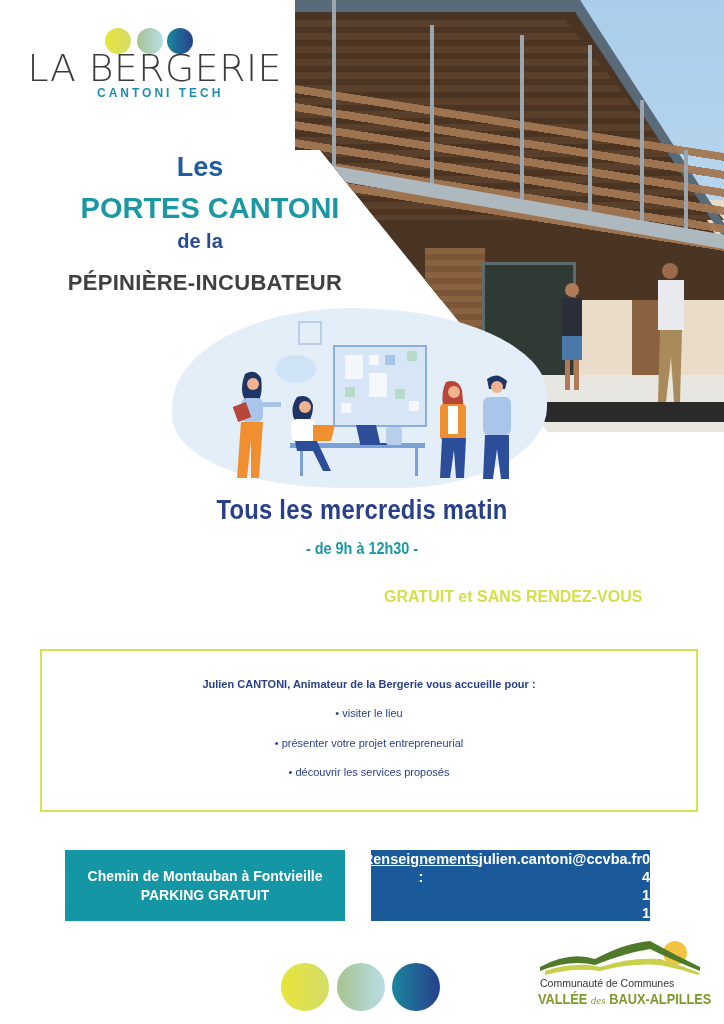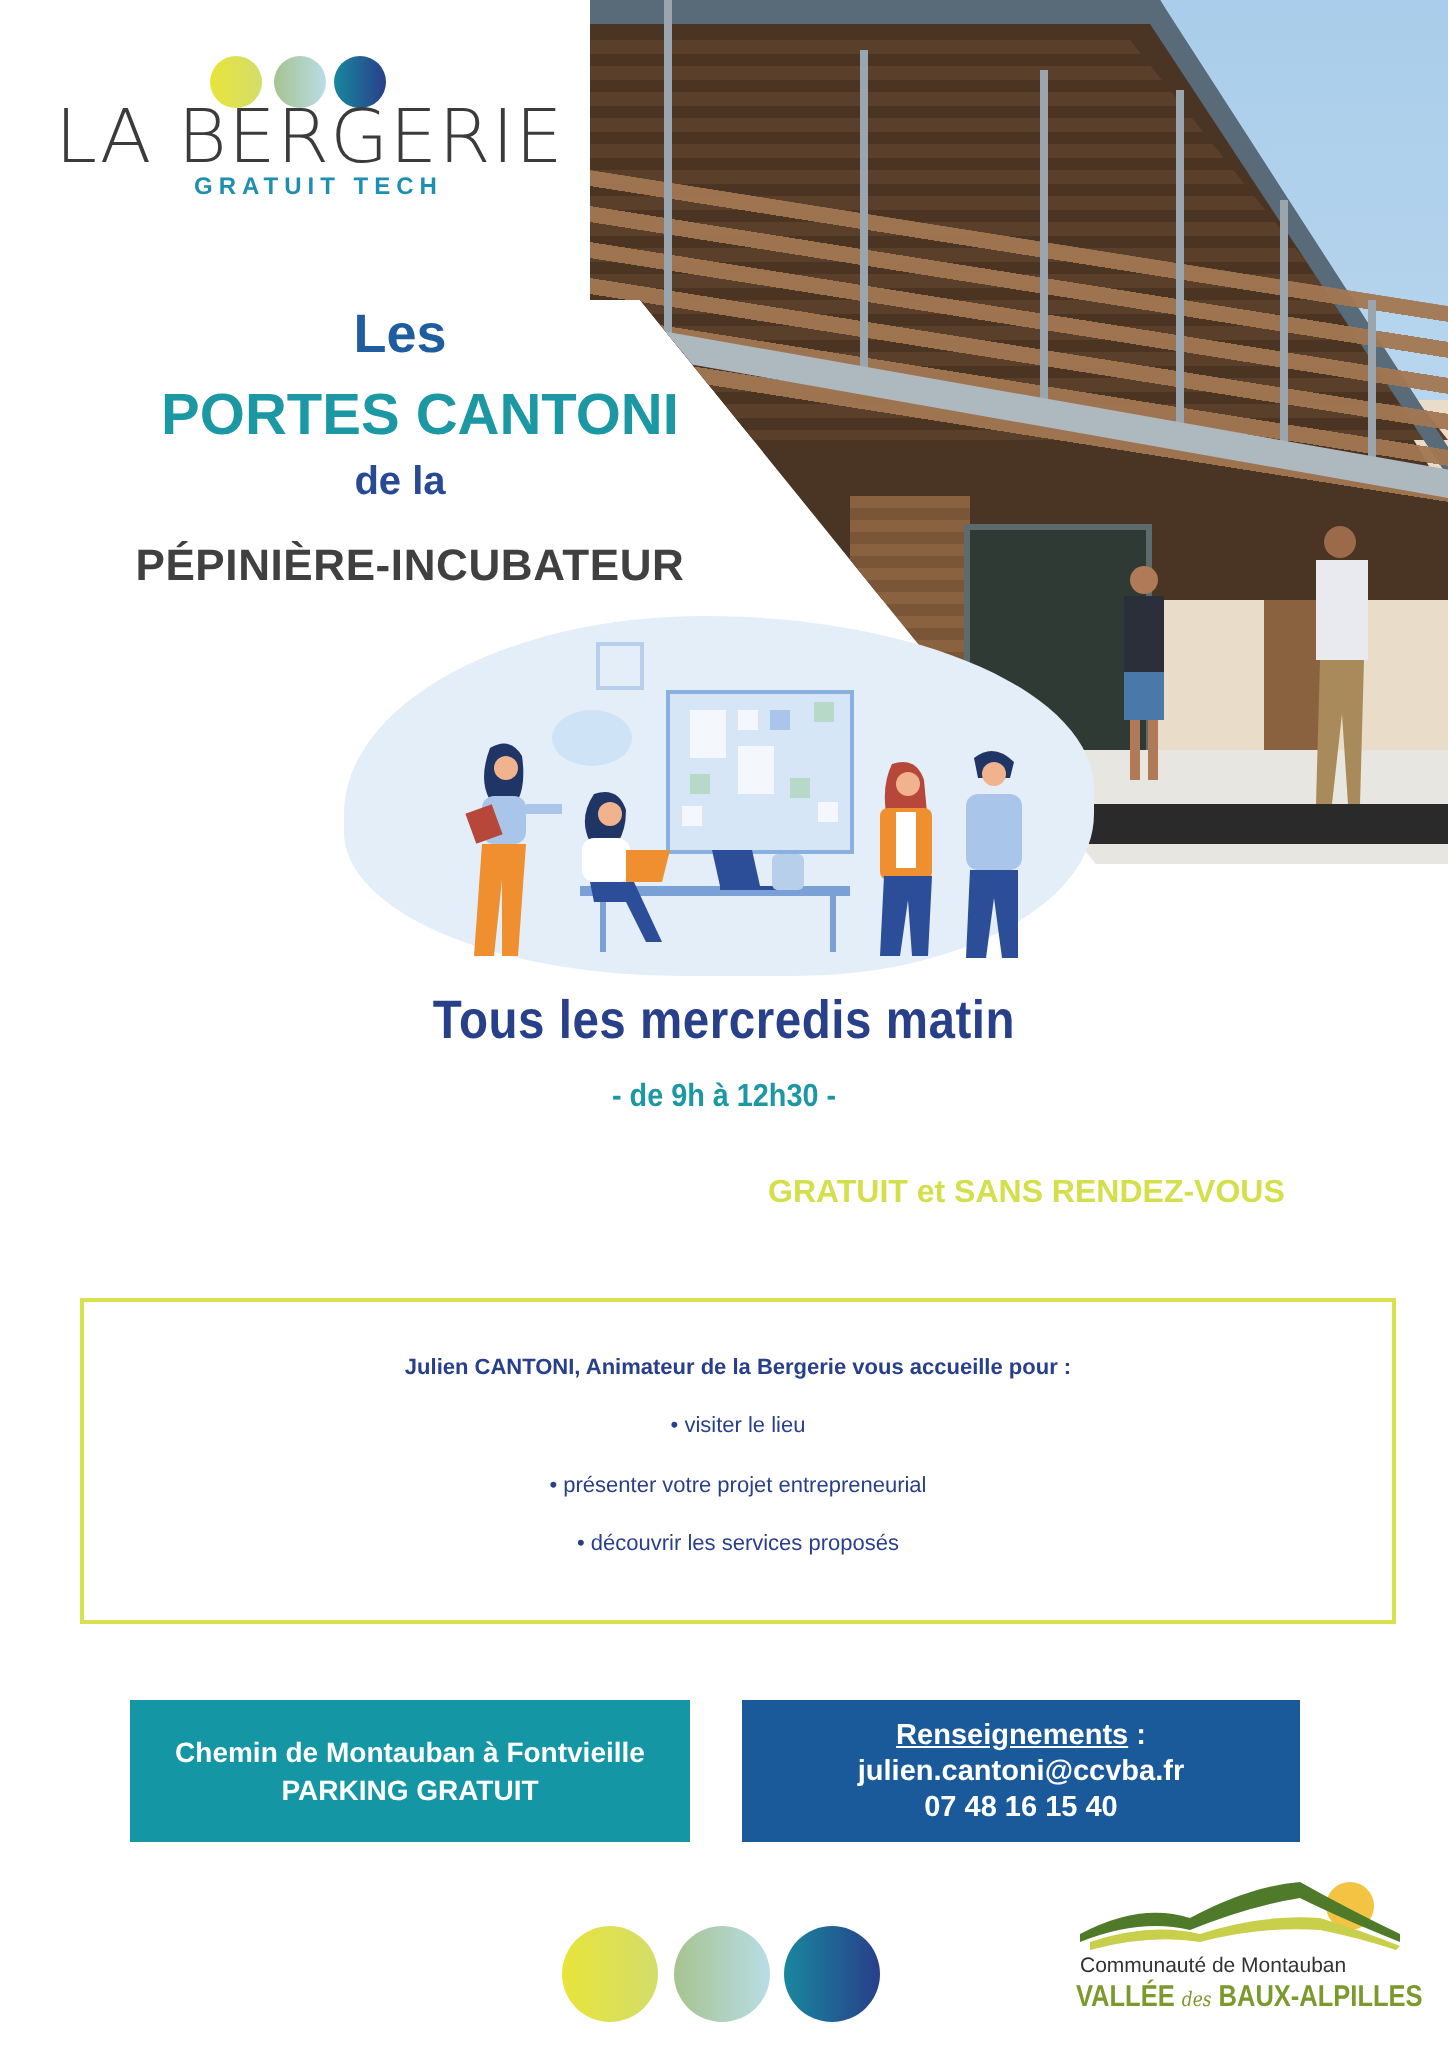--- a/index.html
+++ b/index.html
@@ -50,21 +50,21 @@
   .horaire { left:0; width:724px; top:540px; text-align:center; font-size:16px; font-weight:700; color:#1b98a3; transform:scaleX(0.9); }
   .gratuit { left:384px; top:588px; font-size:16px; font-weight:700; color:#d4df4c; }
 
   
   .box { left:40px; top:649px; width:654px; height:159px; border:2.5px solid #d8e14e; }
   .box-line { position:absolute; left:0; width:100%; text-align:center; color:#283f8a; font-size:11px; }
   .box-line.head { font-weight:700; }
 
   
   .teal { left:65px; top:850px; width:280px; height:71px; background:#1596a4; color:#fff; font-weight:700; text-align:center; font-size:14px; display:flex; flex-direction:column; justify-content:center; line-height:19px; }
-  .blue { left:371px; top:850px; width:279px; height:71px; background:#1a5a9a; color:#fff; font-weight:700; text-align:center; font-size:14.5px; display:flex; flex-direction:column; justify-content:center; line-height:18px; }
+  .blue { left:371px; top:850px; width:279px; height:71px; background:#1a5a9a; color:#fff; font-weight:700; text-align:center; font-size:14.5px; display:flex; justify-content:center; line-height:18px; }
   .blue .u { text-decoration:underline; }
   .circ { position:absolute; width:48px; height:48px; border-radius:50%; }
 
   .cc-text { left:540px; top:977px; font-size:10.5px; color:#333; }
   .cc-vallee { left:538px; top:990px; font-size:15px; font-weight:700; color:#7c9a2c; transform:scaleX(0.85); transform-origin:left top; white-space:nowrap; }
   .cc-vallee .des { font-style:italic; font-weight:400; font-size:10px; font-family:"DejaVu Serif", serif; }
 </style>
 </head>
 <body>
 
@@ -98,21 +98,21 @@
     <circle cx="20" cy="9" r="8" fill="#9a6a4a"></circle>
     <rect x="8" y="18" width="26" height="50" fill="#e8eaef"></rect>
     <polygon points="10,68 32,68 30,140 24,140 21,95 16,140 8,140" fill="#a98a5a"></polygon>
   </svg>
 </div>
 
 <div class="logo-circ" style="left:105px;top:28px;background:linear-gradient(90deg,#e8e43a,#d3dd6a);"></div>
 <div class="logo-circ" style="left:137px;top:28px;background:linear-gradient(90deg,#a7c390,#b8dde6);"></div>
 <div class="logo-circ" style="left:167px;top:28px;background:linear-gradient(90deg,#19879e,#283f8a);"></div>
 <div class="abs logo-text">LA BERGERIE</div>
-<div class="abs logo-sub">GRATUIT TECH</div>
+<div class="abs logo-sub">CANTONI TECH</div>
 
 <div class="abs t t-les">Les</div>
 <div class="abs t t-portes">PORTES CANTONI</div>
 <div class="abs t t-de">de la</div>
 <div class="abs t t-pep">PÉPINIÈRE-INCUBATEUR</div>
 
 <div class="abs blob"></div>
 <div class="abs clock"></div>
 <div class="abs bubble"></div>
 <div class="abs board">
@@ -187,14 +187,14 @@
 
 <div class="circ" style="left:281px;top:963px;background:linear-gradient(90deg,#e8e43a,#d3dd6a);"></div>
 <div class="circ" style="left:337px;top:963px;background:linear-gradient(90deg,#a7c390,#b8dde6);"></div>
 <div class="circ" style="left:392px;top:963px;background:linear-gradient(90deg,#19879e,#283f8a);"></div>
 
 <svg class="abs" style="left:540px;top:937px;" width="170" height="40" viewBox="0 0 170 40">
   <circle cx="135" cy="16" r="12" fill="#f3c443"></circle>
   <path d="M0 30 Q30 14 55 22 Q85 6 110 4 Q135 18 160 30 L160 34 Q130 22 110 12 Q85 16 55 28 Q30 22 0 34z" fill="#4f7a2a"></path>
   <path d="M5 34 Q35 24 60 30 Q90 20 120 22 Q140 28 160 36 L158 38 Q140 32 120 28 Q90 26 60 34 Q35 30 5 38z" fill="#c8cf4a"></path>
 </svg>
-<div class="abs cc-text">Communauté de Montauban</div>
+<div class="abs cc-text">Communauté de Communes</div>
 <div class="abs cc-vallee"><span>VALLÉE </span><span class="des">des</span><span> BAUX-ALPILLES</span></div>
 
 </body></html>

